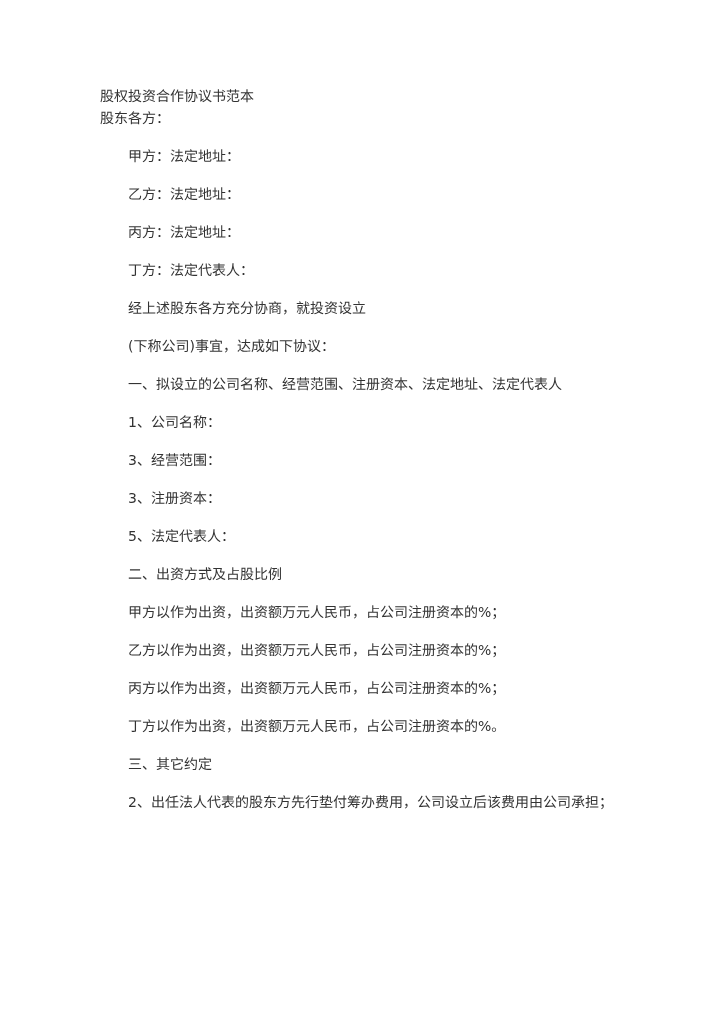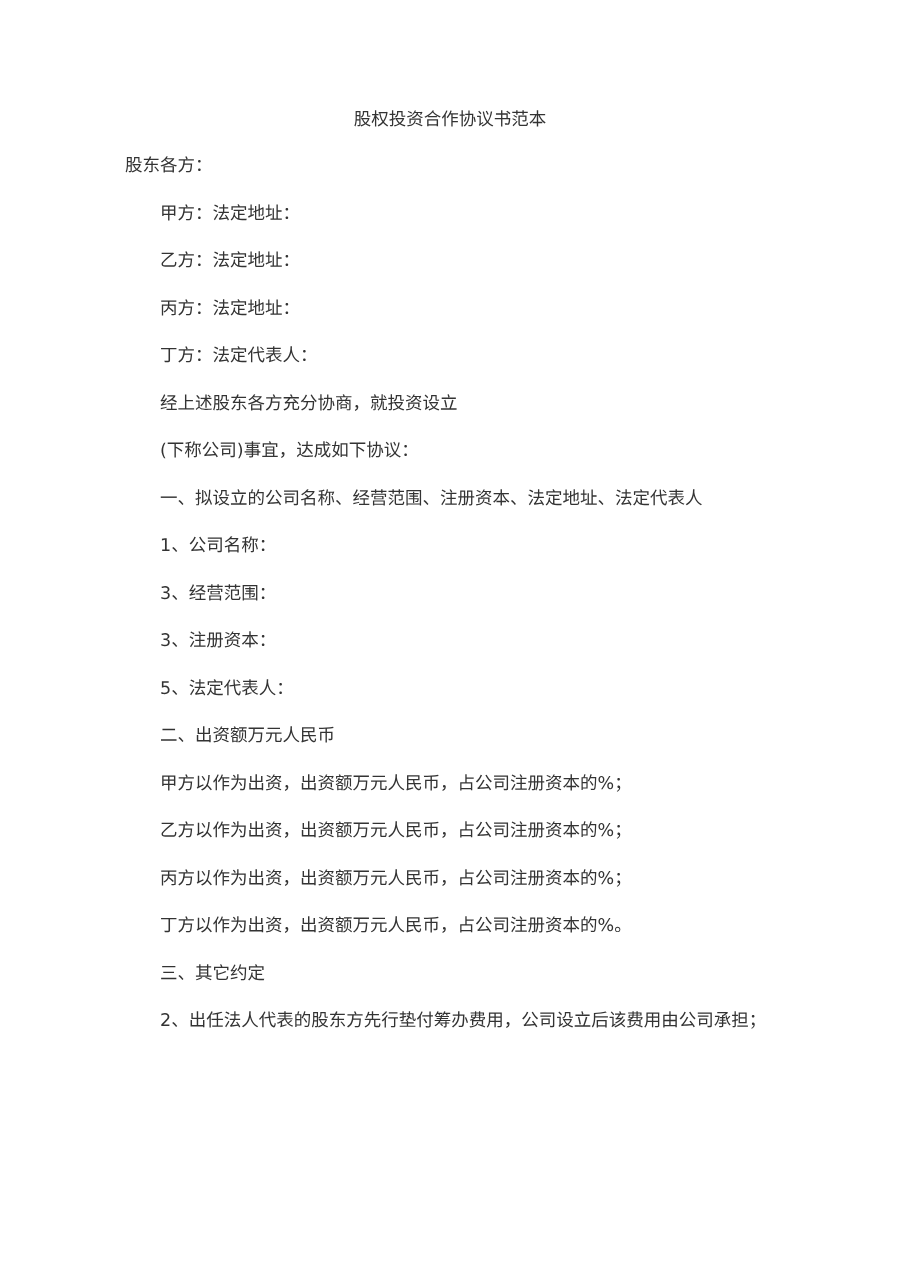--- a/index.html
+++ b/index.html
@@ -17,51 +17,51 @@
     padding: 85px 100px 0 100px;
     font-family: "DejaVu Sans", sans-serif;
     font-size: 14px;
     line-height: 22px;
     color: #333333;
     overflow: hidden;
   }
   .doc-title {
     font-size: 14px;
     font-weight: 400;
-    text-align: center;
+    text-align: left;
     margin: 0;
     line-height: 22px;
   }
   .para {
     margin: 16px 0 0 0;
     text-indent: 2em;
     word-break: break-all;
   }
   .para.no-indent {
-    margin-top: 15px;
+    margin-top: 0;
     text-indent: 0;
   }
 </style>
 </head>
 <body>
 
 <div class="page">
   <h1 class="doc-title">股权投资合作协议书范本</h1>
   <p class="para no-indent">股东各方：</p>
   <p class="para">甲方：法定地址：</p>
   <p class="para">乙方：法定地址：</p>
   <p class="para">丙方：法定地址：</p>
   <p class="para">丁方：法定代表人：</p>
   <p class="para">经上述股东各方充分协商，就投资设立</p>
   <p class="para">(下称公司)事宜，达成如下协议：</p>
   <p class="para">一、拟设立的公司名称、经营范围、注册资本、法定地址、法定代表人</p>
   <p class="para">1、公司名称：</p>
   <p class="para">3、经营范围：</p>
   <p class="para">3、注册资本：</p>
   <p class="para">5、法定代表人：</p>
-  <p class="para">二、出资额万元人民币</p>
+  <p class="para">二、出资方式及占股比例</p>
   <p class="para">甲方以作为出资，出资额万元人民币，占公司注册资本的%；</p>
   <p class="para">乙方以作为出资，出资额万元人民币，占公司注册资本的%；</p>
   <p class="para">丙方以作为出资，出资额万元人民币，占公司注册资本的%；</p>
   <p class="para">丁方以作为出资，出资额万元人民币，占公司注册资本的%。</p>
   <p class="para">三、其它约定</p>
   <p class="para">2、出任法人代表的股东方先行垫付筹办费用，公司设立后该费用由公司承担；</p>
 </div>
 
 </body></html>

